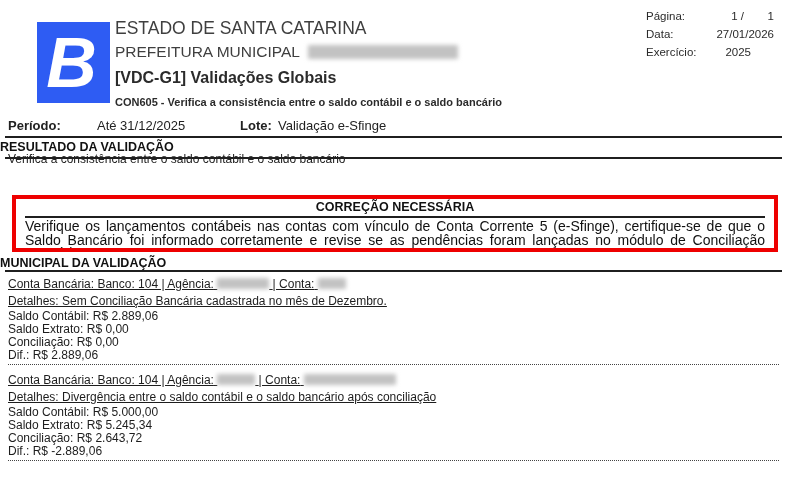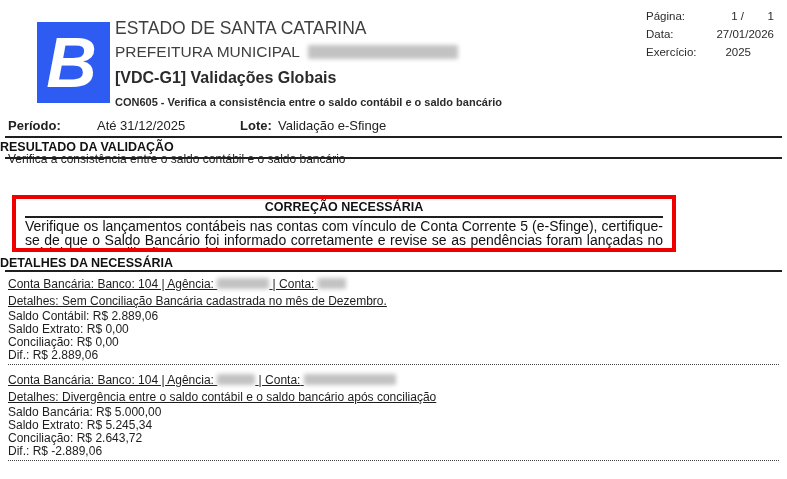--- a/index.html
+++ b/index.html
@@ -52,21 +52,21 @@
   .hl-2{top:157px;}
   .hl-3{top:270px;}
 
   .section-title{position:absolute;left:0;width:100%;text-align:left;font-size:12.5px;font-weight:bold;color:#111;}
   .st-resultado{top:140px;}
   .st-detalhes{top:256px;}
 
   .resultado-text{position:absolute;left:8px;top:152px;font-size:12px;color:#222;}
 
   
-  .red-box{position:absolute;left:12px;top:195px;width:664px;height:57px;
+  .red-box{position:absolute;left:12px;top:195px;width:766px;height:57px;
            border:4px solid var(--highlight-red);padding:0 9px;overflow:hidden;}
   .red-box .cx-title{text-align:center;font-size:12.5px;font-weight:bold;line-height:16px;color:#111;}
   .red-box .cx-line{border-top:2px solid var(--line-dark);margin:1px 0 2px;}
   .red-box .cx-text{font-size:14px;line-height:13.5px;text-align:justify;color:#111;}
 
   
   .detail-block{position:absolute;left:8px;width:771px;font-size:12px;color:#1d1d1d;
                 border-bottom:1px dotted #444;padding-bottom:2px;}
   .db-1{top:276px;}
   .db-2{top:372px;}
@@ -115,21 +115,21 @@
   <div class="section-title st-resultado">RESULTADO DA VALIDAÇÃO</div>
   <div class="hline hl-2"></div>
   <div class="resultado-text">Verifica a consistência entre o saldo contábil e o saldo bancário</div>
 
   <div class="red-box">
     <div class="cx-title">CORREÇÃO NECESSÁRIA</div>
     <div class="cx-line"></div>
     <div class="cx-text">Verifique os lançamentos contábeis nas contas com vínculo de Conta Corrente 5 (e-Sfinge), certifique-se de que o Saldo Bancário foi informado corretamente e revise se as pendências foram lançadas no módulo de Conciliação Bancária.</div>
   </div>
 
-  <div class="section-title st-detalhes">DETALHES DA NECESSÁRIA</div>
+  <div class="section-title st-detalhes">MUNICIPAL DA VALIDAÇÃO</div>
   <div class="hline hl-3"></div>
 
   <div class="detail-block db-1">
     <div class="row-lg">
       <span>Conta Bancária: Banco: 104 | Agência:</span>
       <span class="redact" style="width:52px"></span>
       <span>| Conta:</span>
       <span class="redact" style="width:28px"></span>
     </div>
     <div class="row-lg">Detalhes: Sem Conciliação Bancária cadastrada no mês de Dezembro.</div>
@@ -140,19 +140,19 @@
   </div>
 
   <div class="detail-block db-2">
     <div class="row-lg">
       <span>Conta Bancária: Banco: 104 | Agência:</span>
       <span class="redact" style="width:38px"></span>
       <span>| Conta:</span>
       <span class="redact" style="width:92px"></span>
     </div>
     <div class="row-lg">Detalhes: Divergência entre o saldo contábil e o saldo bancário após conciliação</div>
-    <div class="row-sm">Saldo Bancária: R$ 5.000,00</div>
+    <div class="row-sm">Saldo Contábil: R$ 5.000,00</div>
     <div class="row-sm">Saldo Extrato: R$ 5.245,34</div>
     <div class="row-sm">Conciliação: R$ 2.643,72</div>
     <div class="row-sm">Dif.: R$ -2.889,06</div>
   </div>
 
 </div>
 
 </body></html>

